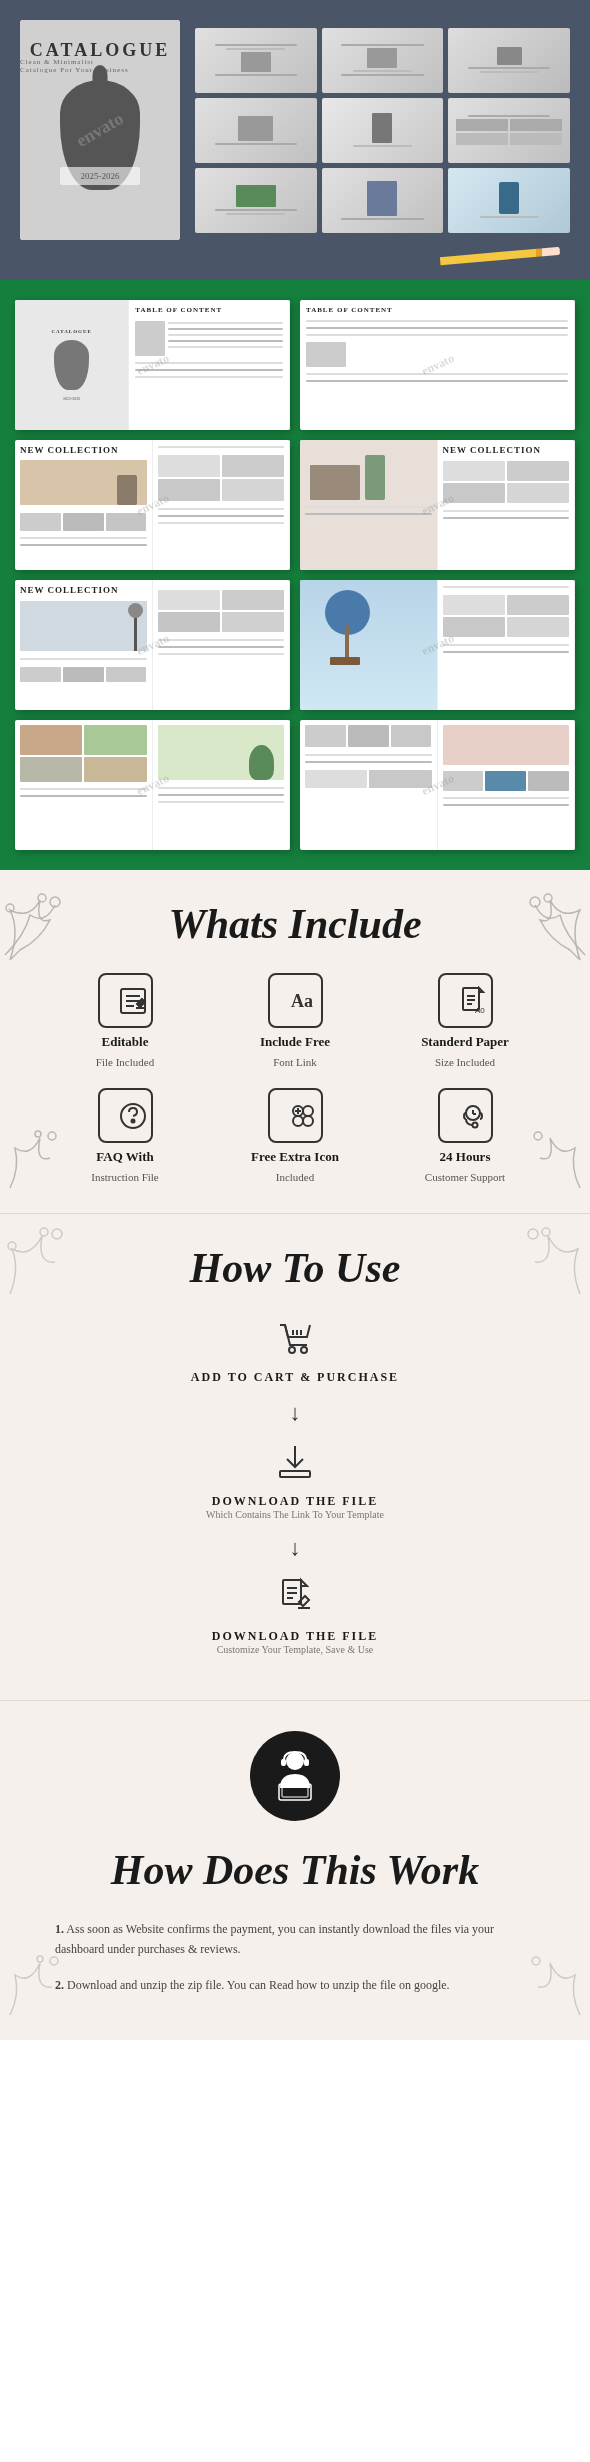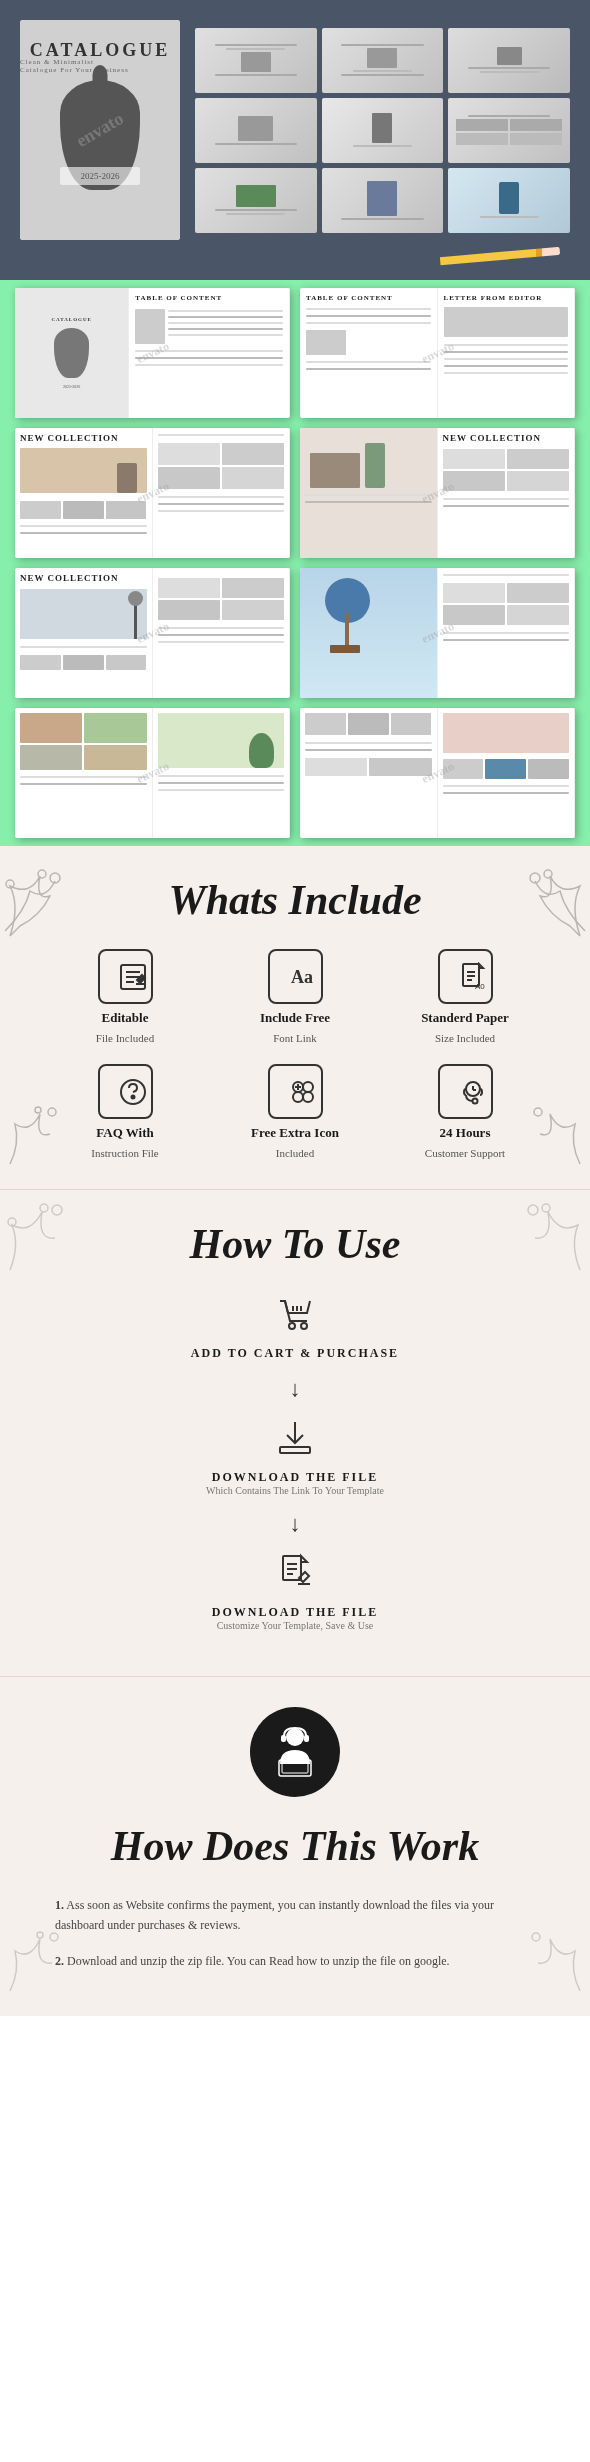--- a/index.html
+++ b/index.html
@@ -145,22 +145,22 @@
       top: -8px;
       width: 120px;
       height: 8px;
       background: linear-gradient(to right, #f5c842, #f5c842 80%, #e8a020 80%, #e8a020 85%, #ffddcc 85%);
       border-radius: 0 2px 2px 0;
       transform: rotate(-5deg);
     }
 
     
     .section-preview {
-      background: #86efac;
-      padding: 8px 15px;
+      background: #15803d;
+      padding: 20px 15px;
     }
     .preview-grid {
       display: grid;
       grid-template-columns: 1fr 1fr;
       gap: 10px;
     }
     .preview-spread {
       background: #fff;
       border-radius: 2px;
       height: 130px;
@@ -477,29 +477,20 @@
     <div class="preview-spread">
       <div class="preview-page" style="padding:6px;">
         <div class="preview-page-title">TABLE OF CONTENT</div>
         <div class="p-line"></div>
         <div class="p-line-dark"></div>
         <div class="p-line"></div>
         <div style="width:40px;height:25px;background:#ccc;margin:2px 0;border-radius:1px;"></div>
         <div class="p-line"></div>
         <div class="p-line-dark"></div>
       </div>
-      <div class="preview-page" style="padding:6px;">
-        <div class="preview-page-title">LETTER FROM EDITOR</div>
-        <div style="width:100%;height:30px;background:#ccc;border-radius:1px;margin-bottom:3px;"></div>
-        <div class="p-line"></div>
-        <div class="p-line-dark"></div>
-        <div class="p-line"></div>
-        <div class="p-line-dark"></div>
-        <div class="p-line"></div>
-      </div>
       <div class="watermark-overlay">envato</div>
     </div>
 
     <div class="preview-spread">
       <div class="preview-page" style="padding:5px;">
         <div class="new-coll-label">NEW COLLECTION</div>
         <div style="width:100%;height:45px;background:#d8c4a8;border-radius:1px;margin:2px 0;position:relative;">
 
           <div style="position:absolute;bottom:0;right:10px;width:20px;height:30px;background:#8a7a6a;border-radius:2px;"></div>
         </div>

